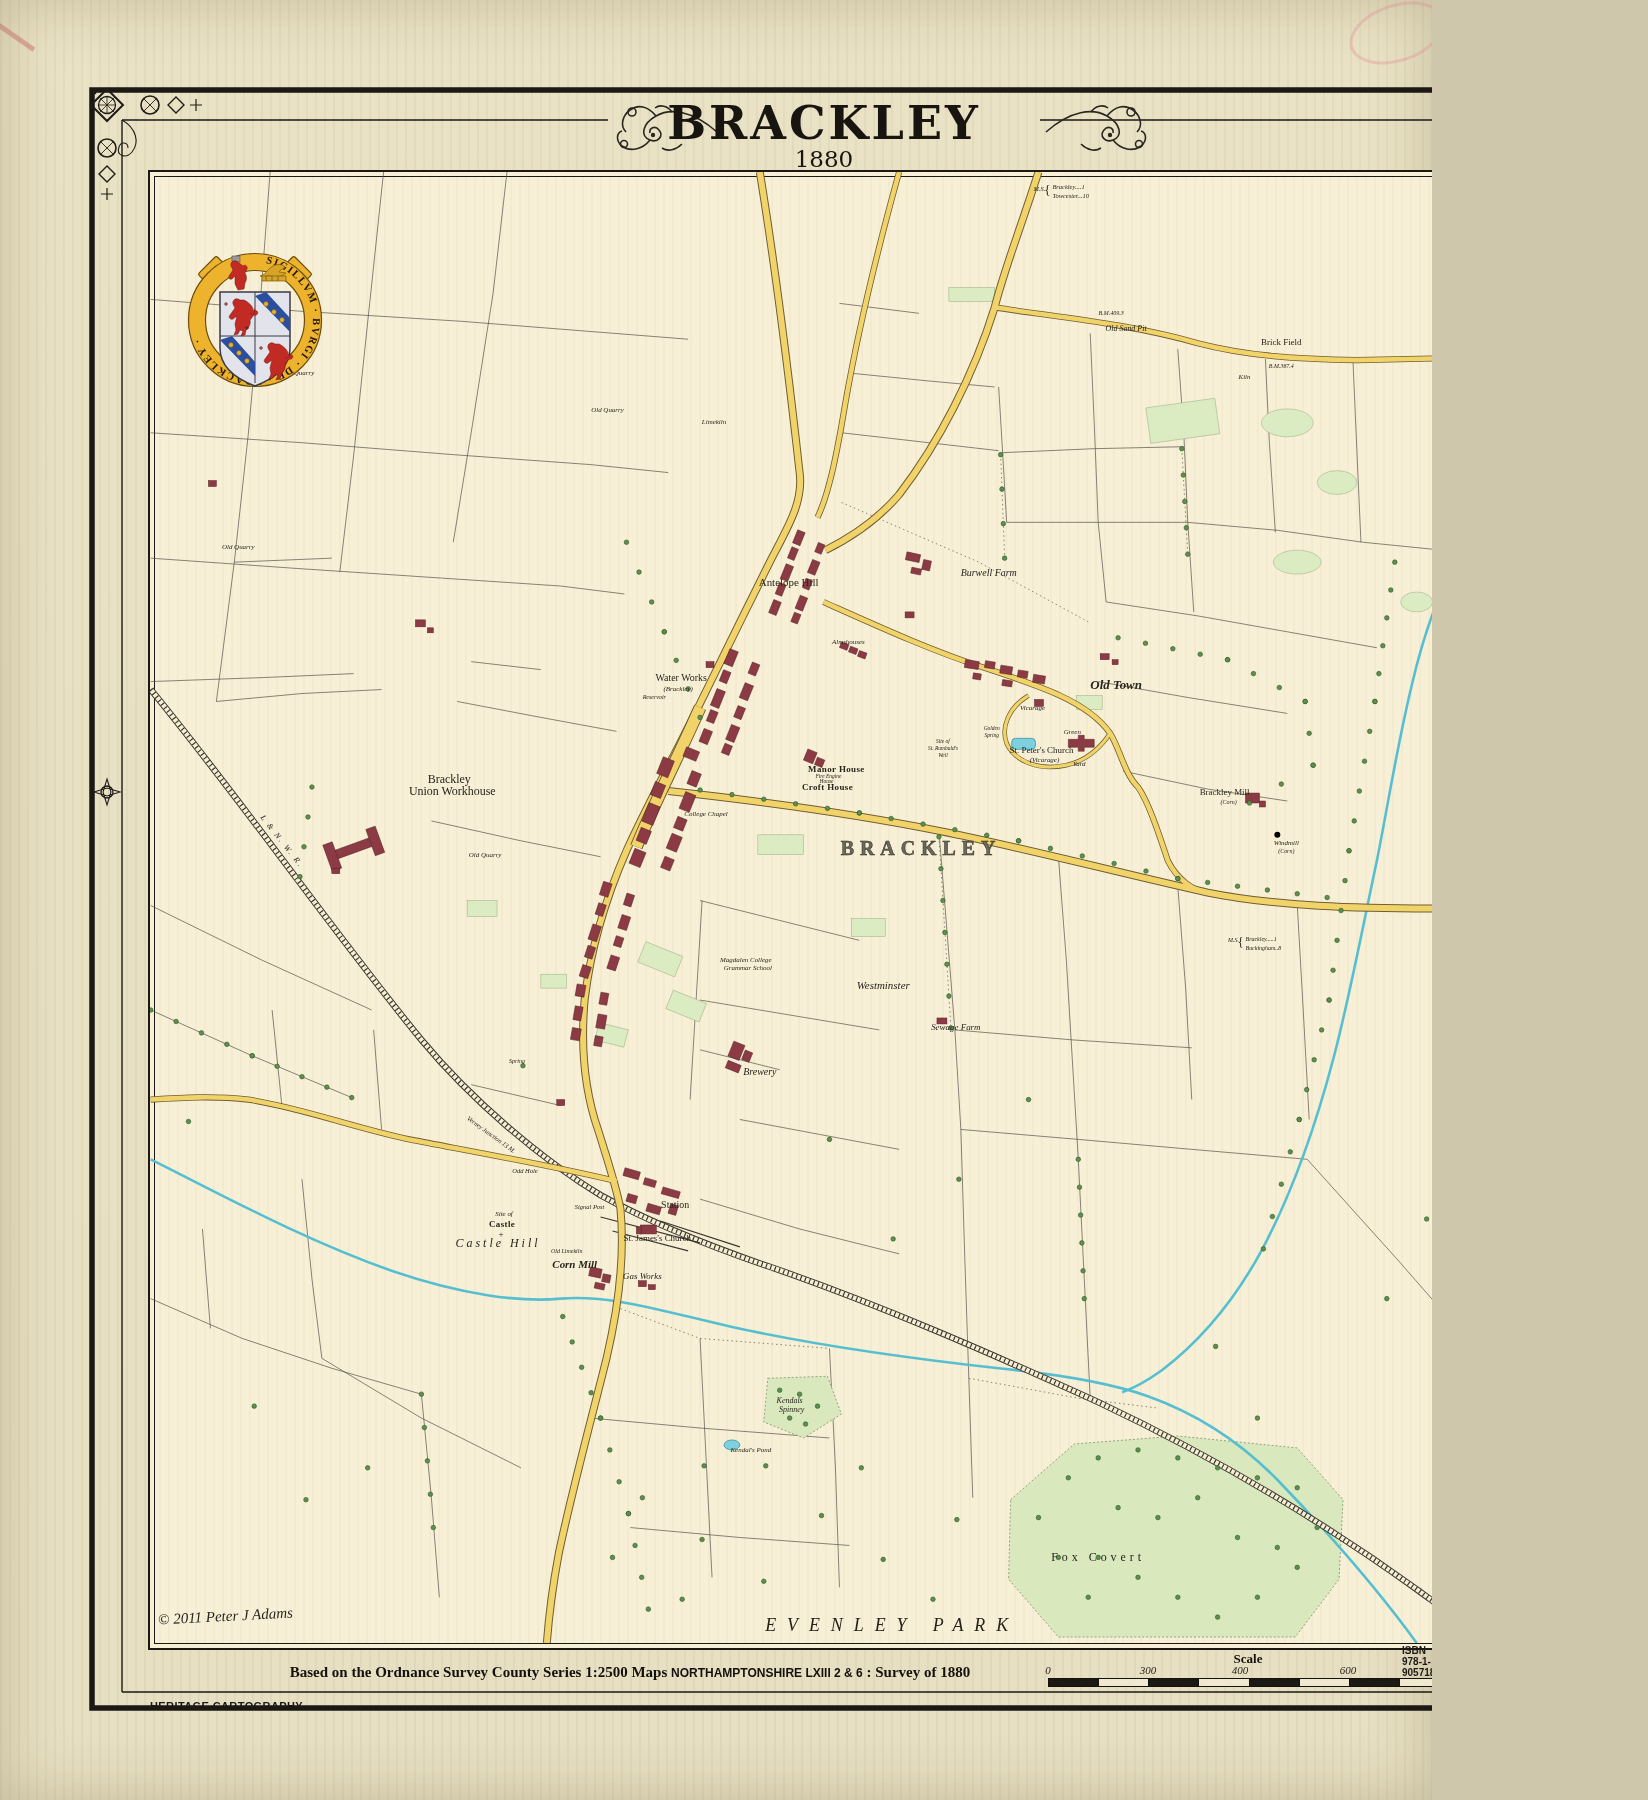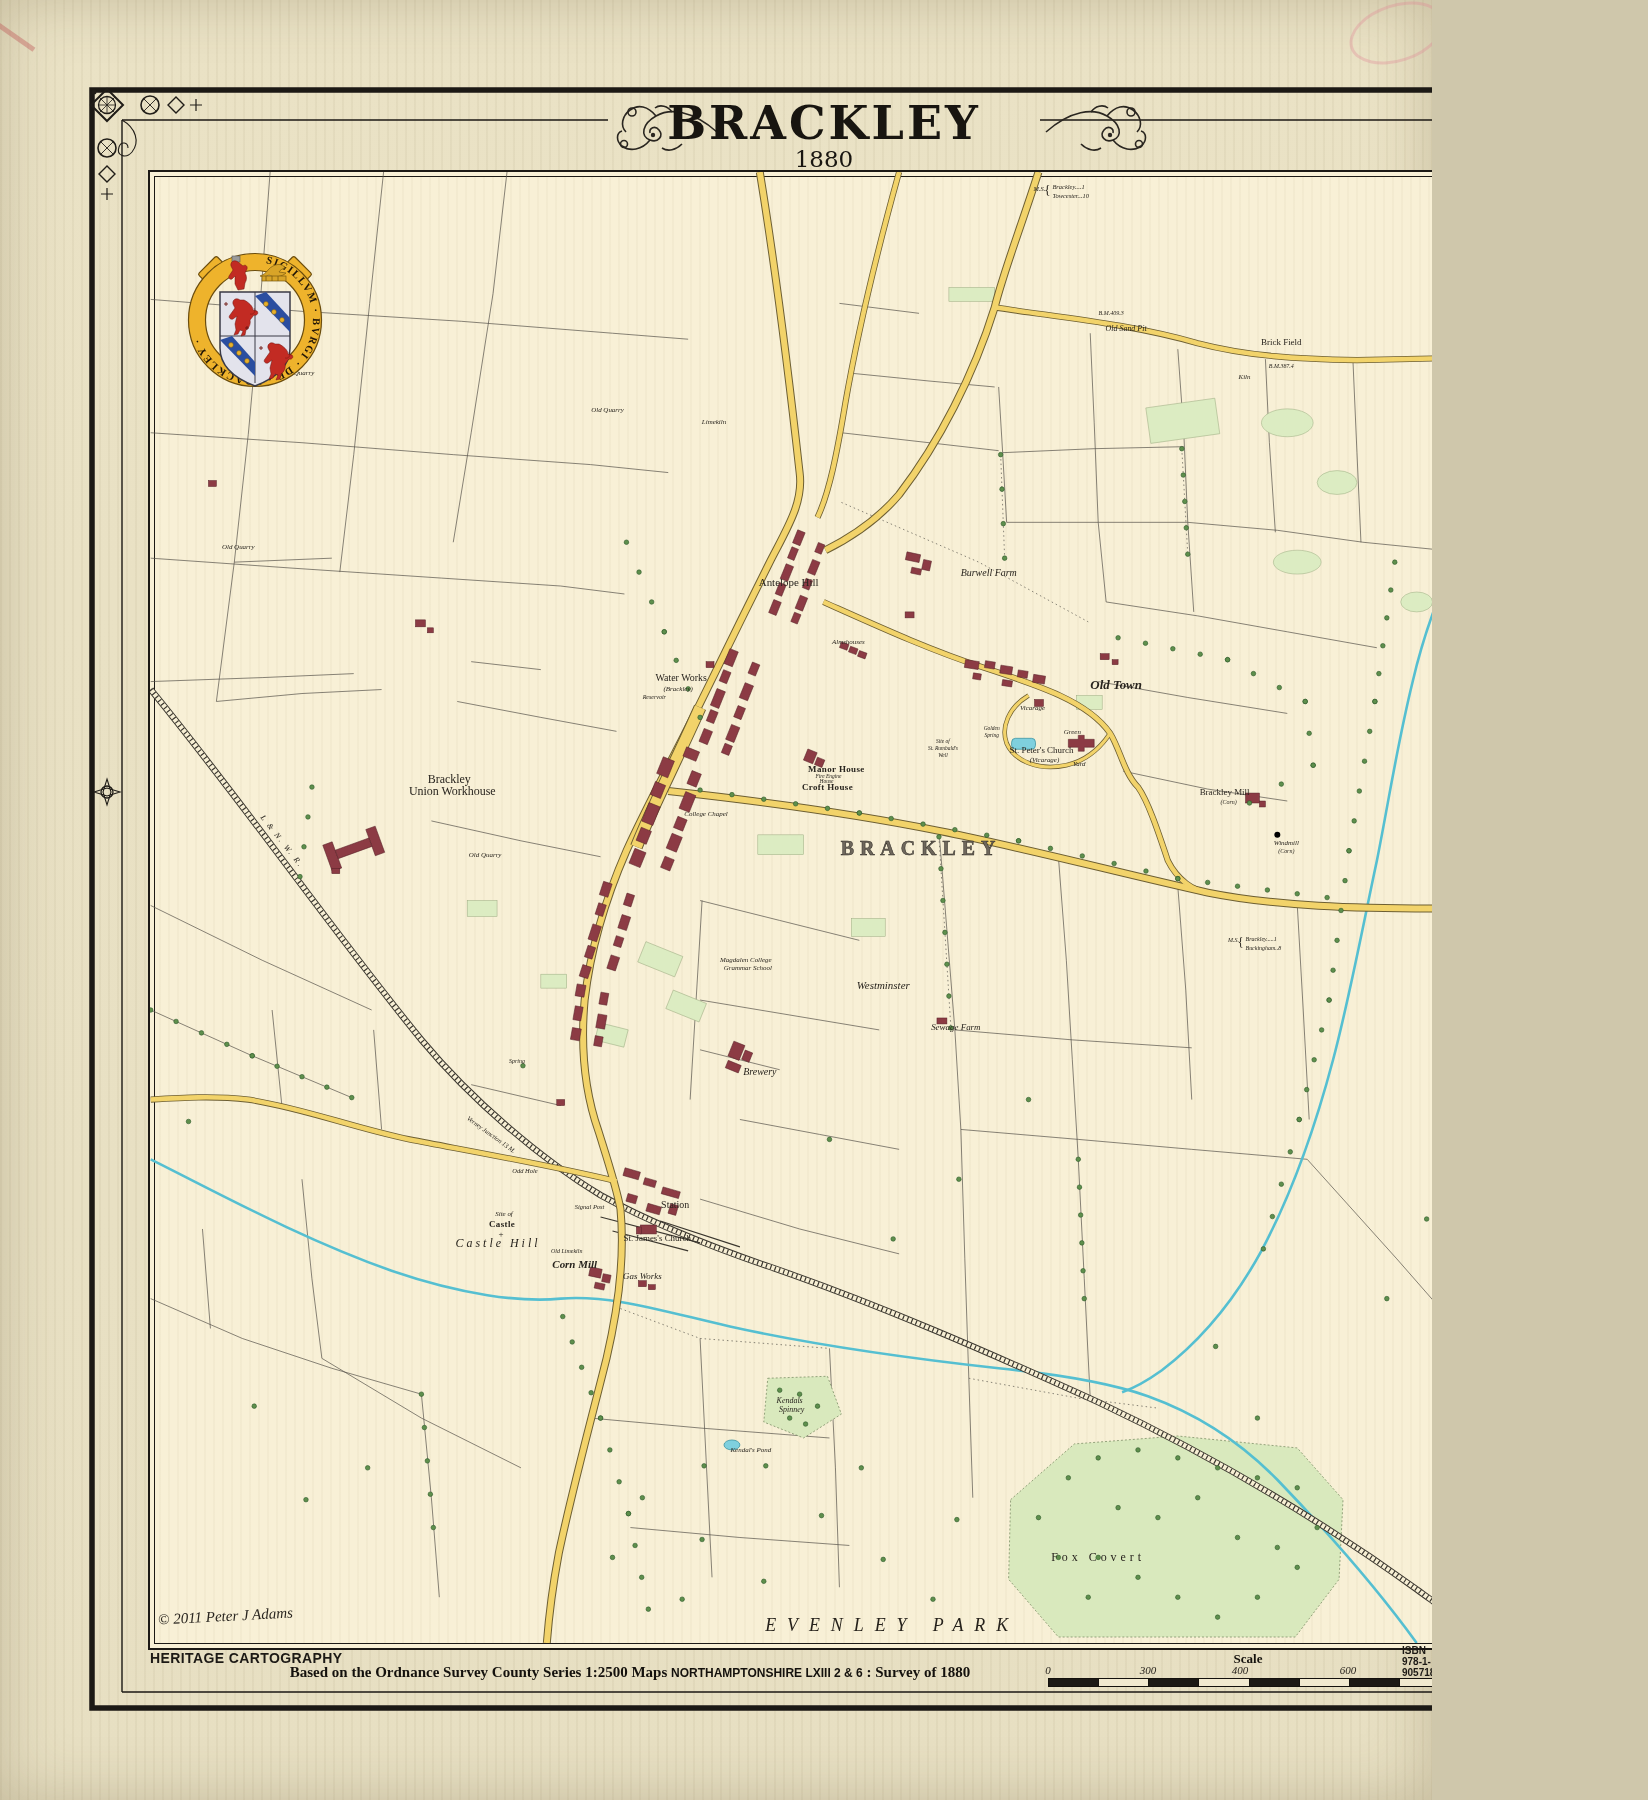--- a/index.html
+++ b/index.html
@@ -41,22 +41,22 @@
   .fill3{stroke:#f2d36a;stroke-width:3.2;fill:none;}
   .bld rect,.bld path{fill:#8c3b44;stroke:#551f27;stroke-width:.5;}
   .tree{fill:#5e8f4c;stroke:#2e5a2a;stroke-width:.6;}
   .lab{font-family:"Liberation Serif",serif;fill:#28241e;}
   .it{font-style:italic;}
   .itb{font-style:italic;font-weight:700;}
   .goth{font-weight:700;letter-spacing:.4px;}
   .big{font-weight:700;fill:#6e675c;stroke:#2e2a24;stroke-width:.5;}
   .park{font-style:italic;fill:#26221c;}
   
-  .credit{left:150px;top:1650px;font-family:"Liberation Sans",sans-serif;font-weight:700;
-    font-size:14px;letter-spacing:.4px;color:#1c1915;}
+  .credit{left:150px;top:1700px;font-family:"Liberation Sans",sans-serif;font-weight:700;
+    font-size:11px;letter-spacing:.4px;color:#1c1915;}
   .isbn{left:1402px;top:1645px;font-family:"Liberation Sans",sans-serif;font-weight:700;
     font-size:10px;color:#1c1915;}
   .attrib{left:170px;top:1664px;width:920px;text-align:center;font-size:15px;font-weight:700;color:#14110d;}
   .attrib .sans{font-family:"Liberation Sans",sans-serif;font-size:12px;}
   .sig{left:158px;top:1608px;font-style:italic;font-size:15px;color:#2a2620;transform:rotate(-3deg);}
   
   .sb-label{position:absolute;left:1048px;top:1651px;width:400px;text-align:center;
     font-weight:700;font-size:13px;color:#14110d;}
   .sb-ticks{position:absolute;left:1048px;top:1664px;width:420px;height:12px;font-style:italic;font-size:11px;}
   .sb-ticks span{position:absolute;transform:translateX(-50%);} 

